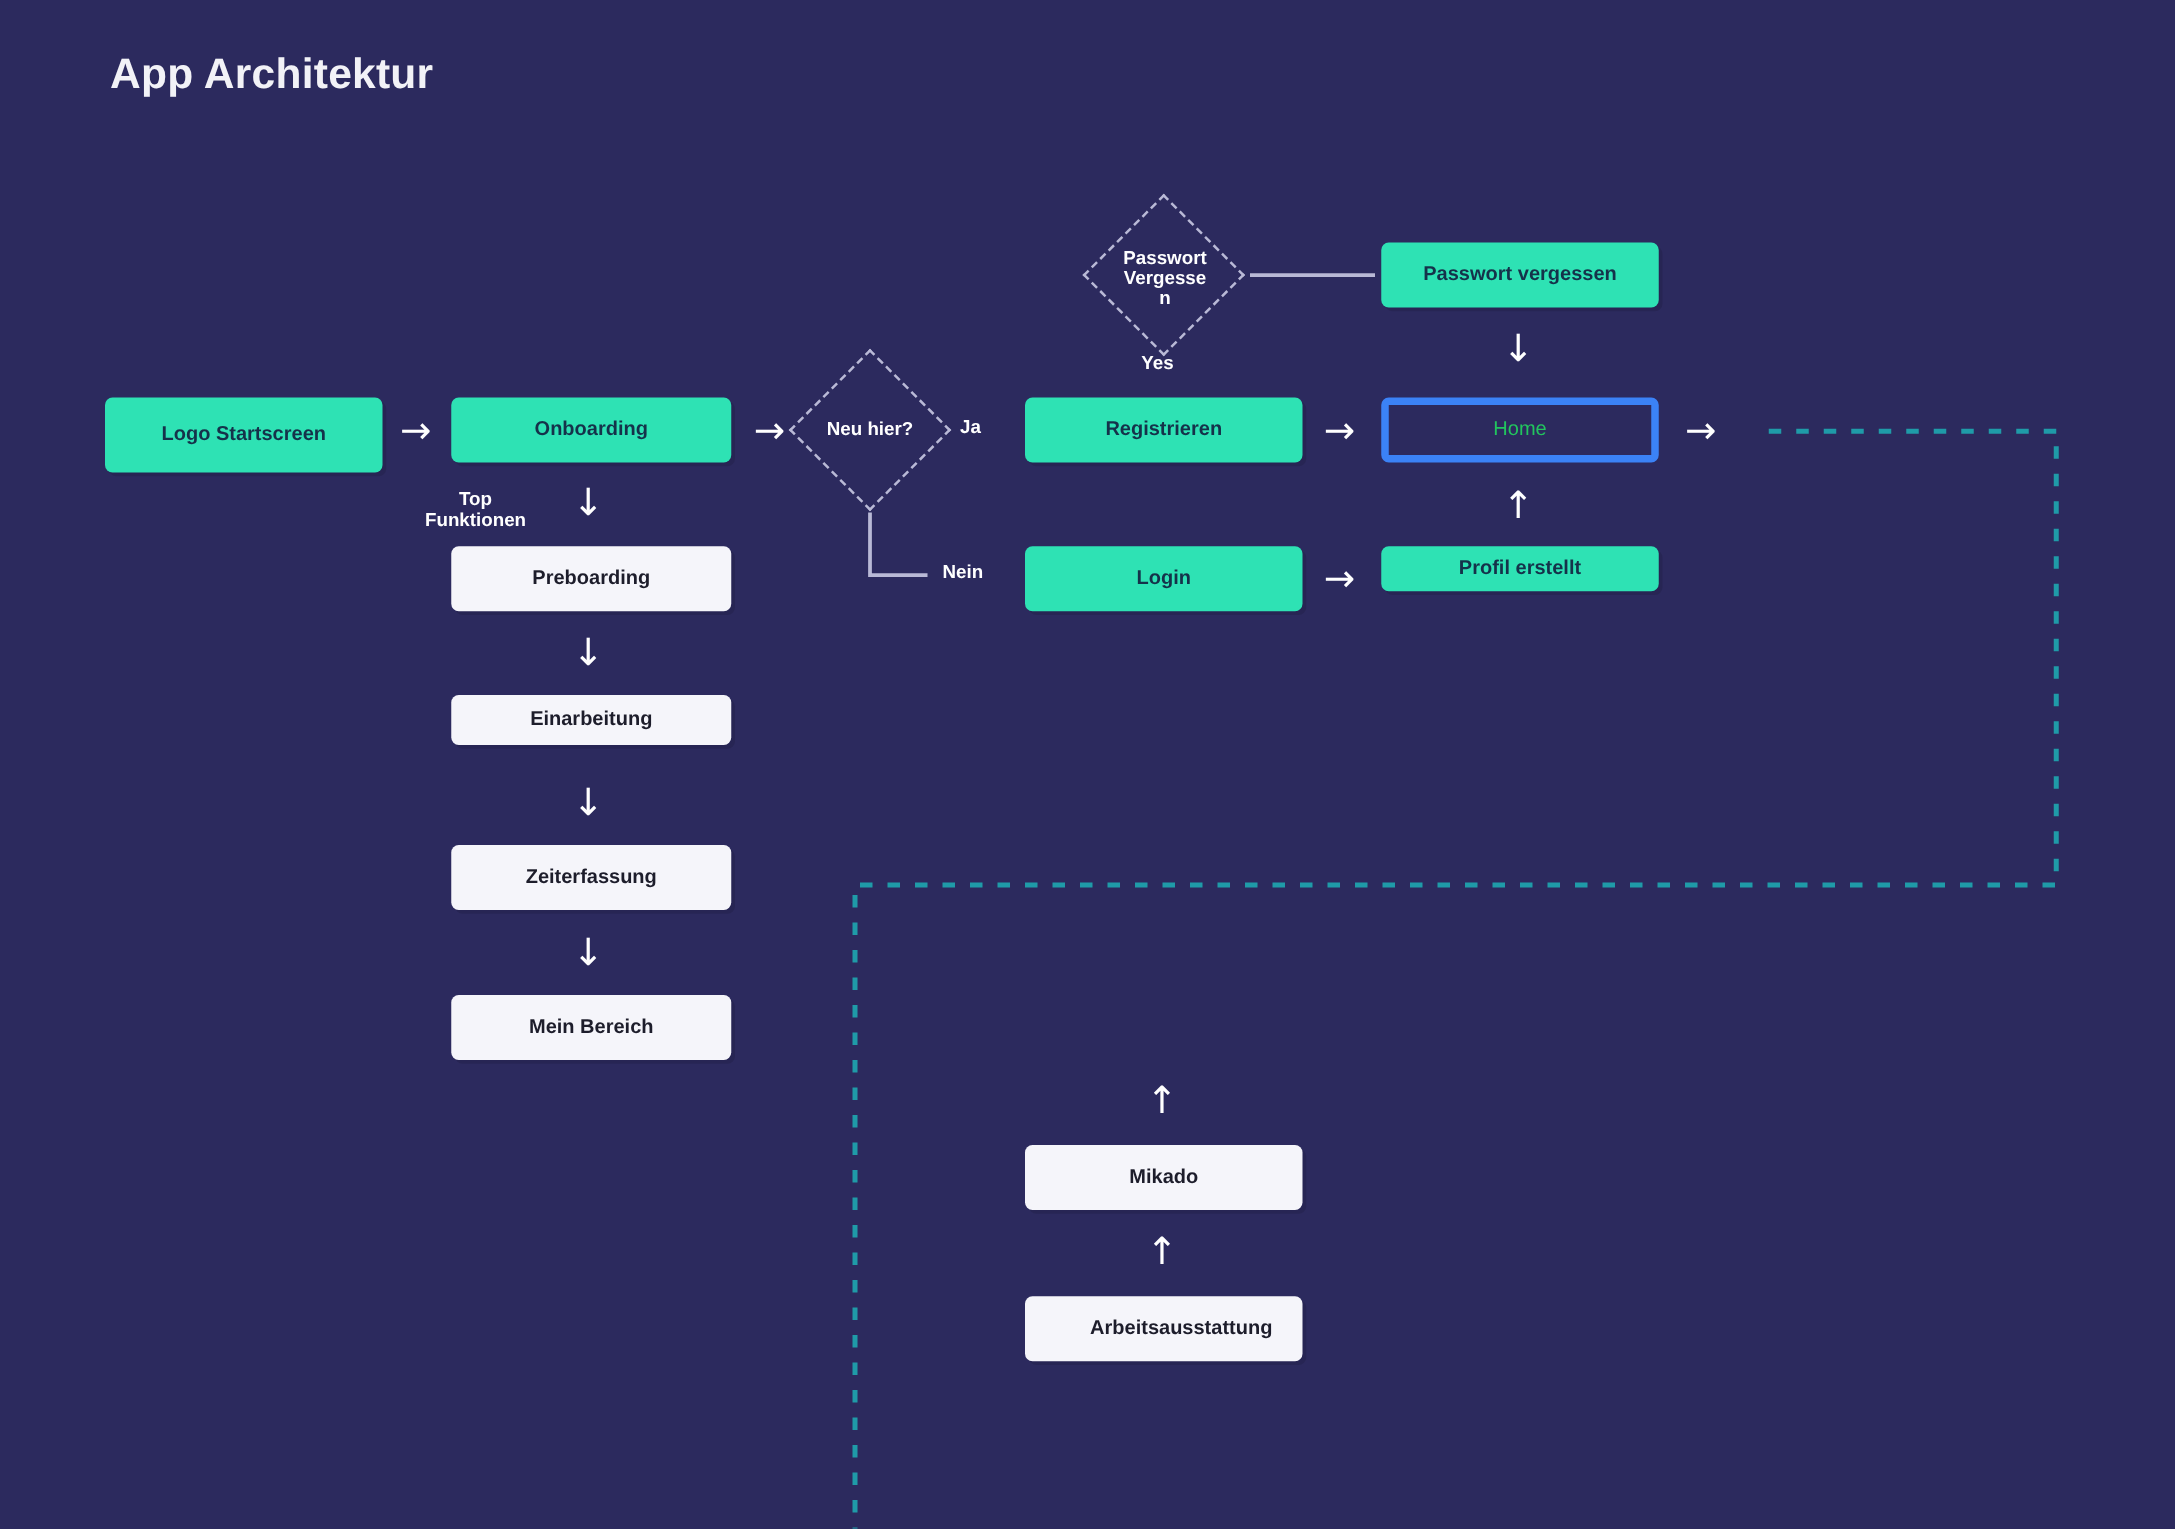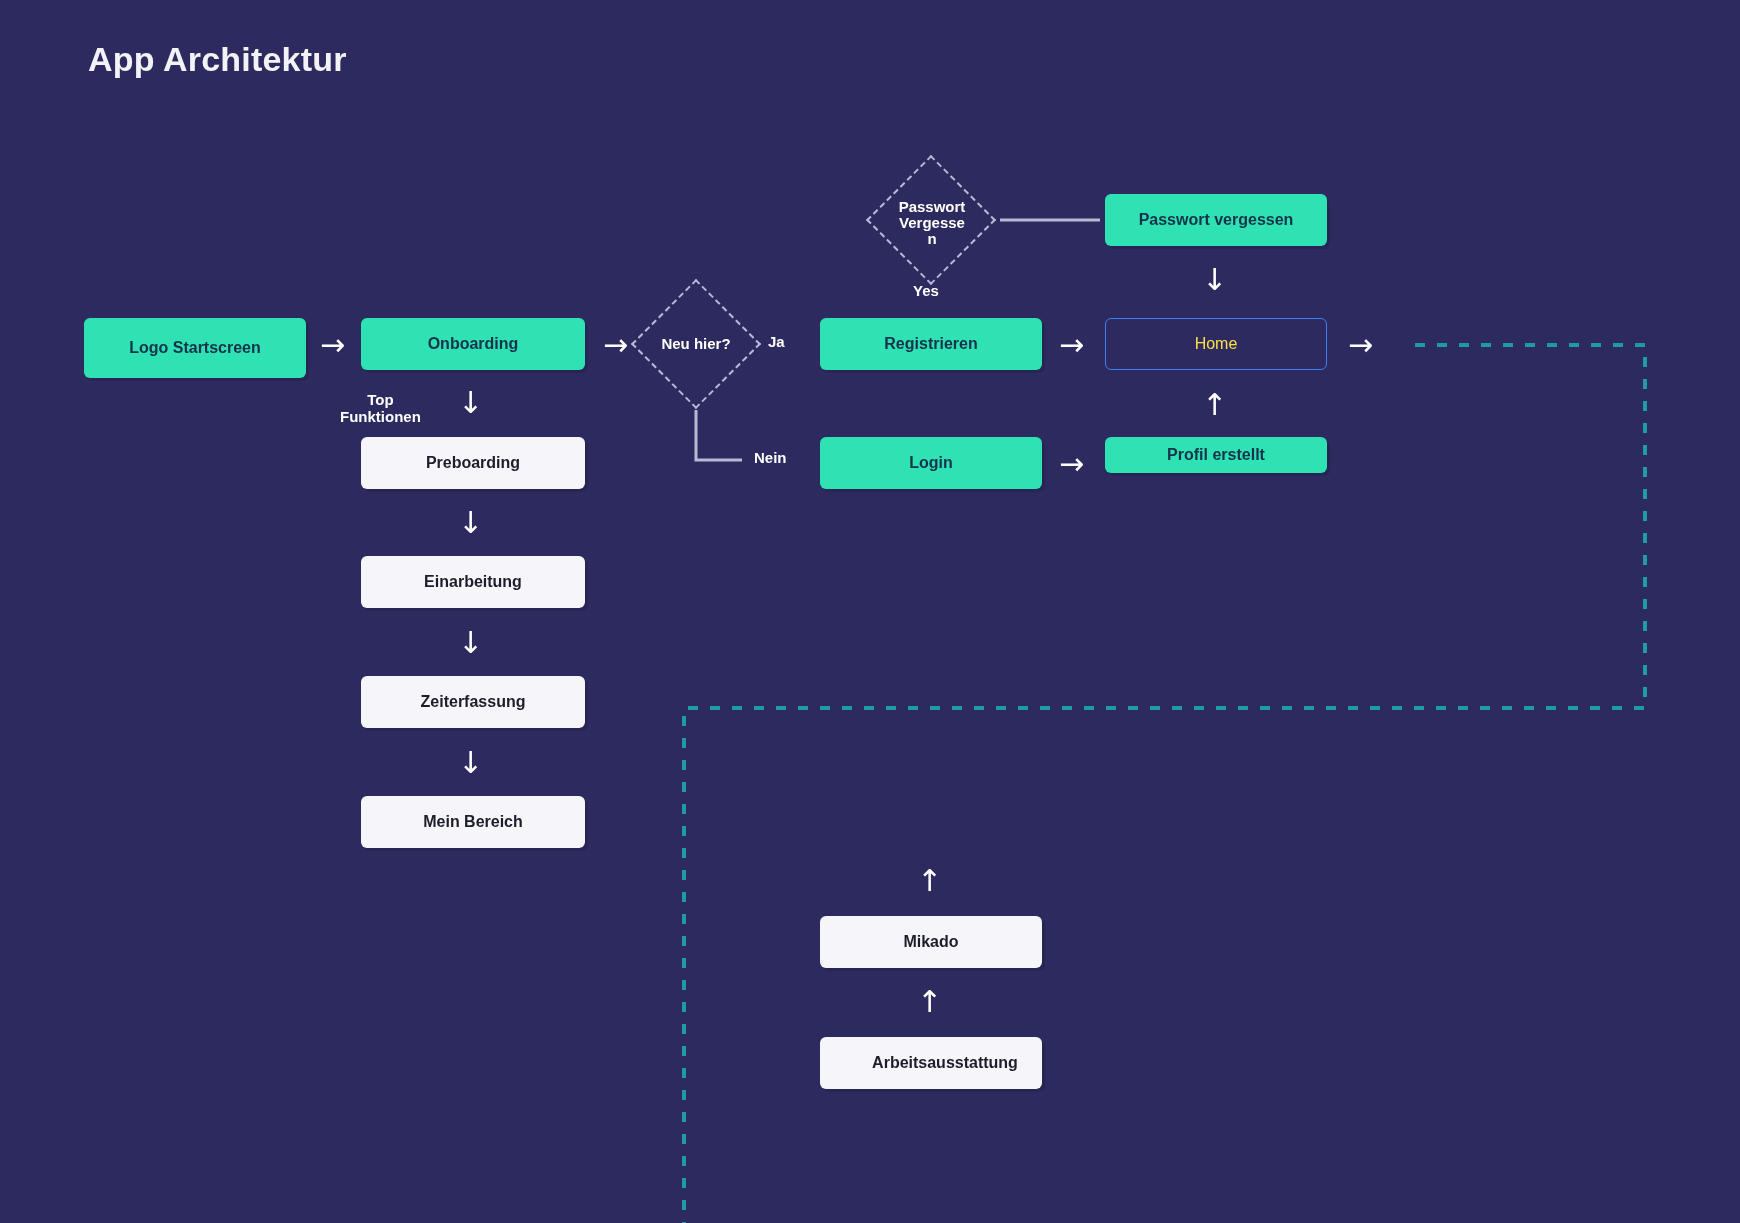--- a/index.html
+++ b/index.html
@@ -54,22 +54,22 @@
     box-shadow: 3px 3px 0 rgba(0,0,0,0.10);
   }
   .node.white {
     background: #f5f5fa;
     color: #1d1d2b;
     box-shadow: 3px 3px 0 rgba(0,0,0,0.10);
     text-align: center;
   }
   .node.outline {
     background: transparent;
-    color: #fde047;
-    border: 1px solid #3b82f6;
+    color: #22c55e;
+    border: 6px solid #3b82f6;
     font-weight: normal;
   }
   .diamond {
     position: absolute;
     box-sizing: border-box;
     border: 2px dashed #b9b9d6;
     transform: rotate(45deg);
   }
   .diamond-label {
     position: absolute;
@@ -115,21 +115,21 @@
 
     <polyline points="1415,345 1645,345 1645,708 684,708 684,1223" fill="none" stroke="#1f9ba8" stroke-width="4" stroke-dasharray="10 12"></polyline>
   </svg>
 
   <div class="node teal" style="left:84px;top:318px;width:222px;height:60px;">Logo Startscreen</div>
 
   <div class="node teal" style="left:361px;top:318px;width:224px;height:52px;">Onboarding</div>
 
   <div class="node white" style="left:361px;top:437px;width:224px;height:52px;">Preboarding</div>
 
-  <div class="node white" style="left:361px;top:556px;width:224px;height:52px;">Einarbeitung</div>
+  <div class="node white" style="left:361px;top:556px;width:224px;height:40px;">Einarbeitung</div>
 
   <div class="node white" style="left:361px;top:676px;width:224px;height:52px;">Zeiterfassung</div>
 
   <div class="node white" style="left:361px;top:796px;width:224px;height:52px;">Mein Bereich</div>
 
   <div class="node teal" style="left:820px;top:318px;width:222px;height:52px;">Registrieren</div>
 
   <div class="node teal" style="left:820px;top:437px;width:222px;height:52px;">Login</div>
 
   <div class="node teal" style="left:1105px;top:194px;width:222px;height:52px;">Passwort vergessen</div>

